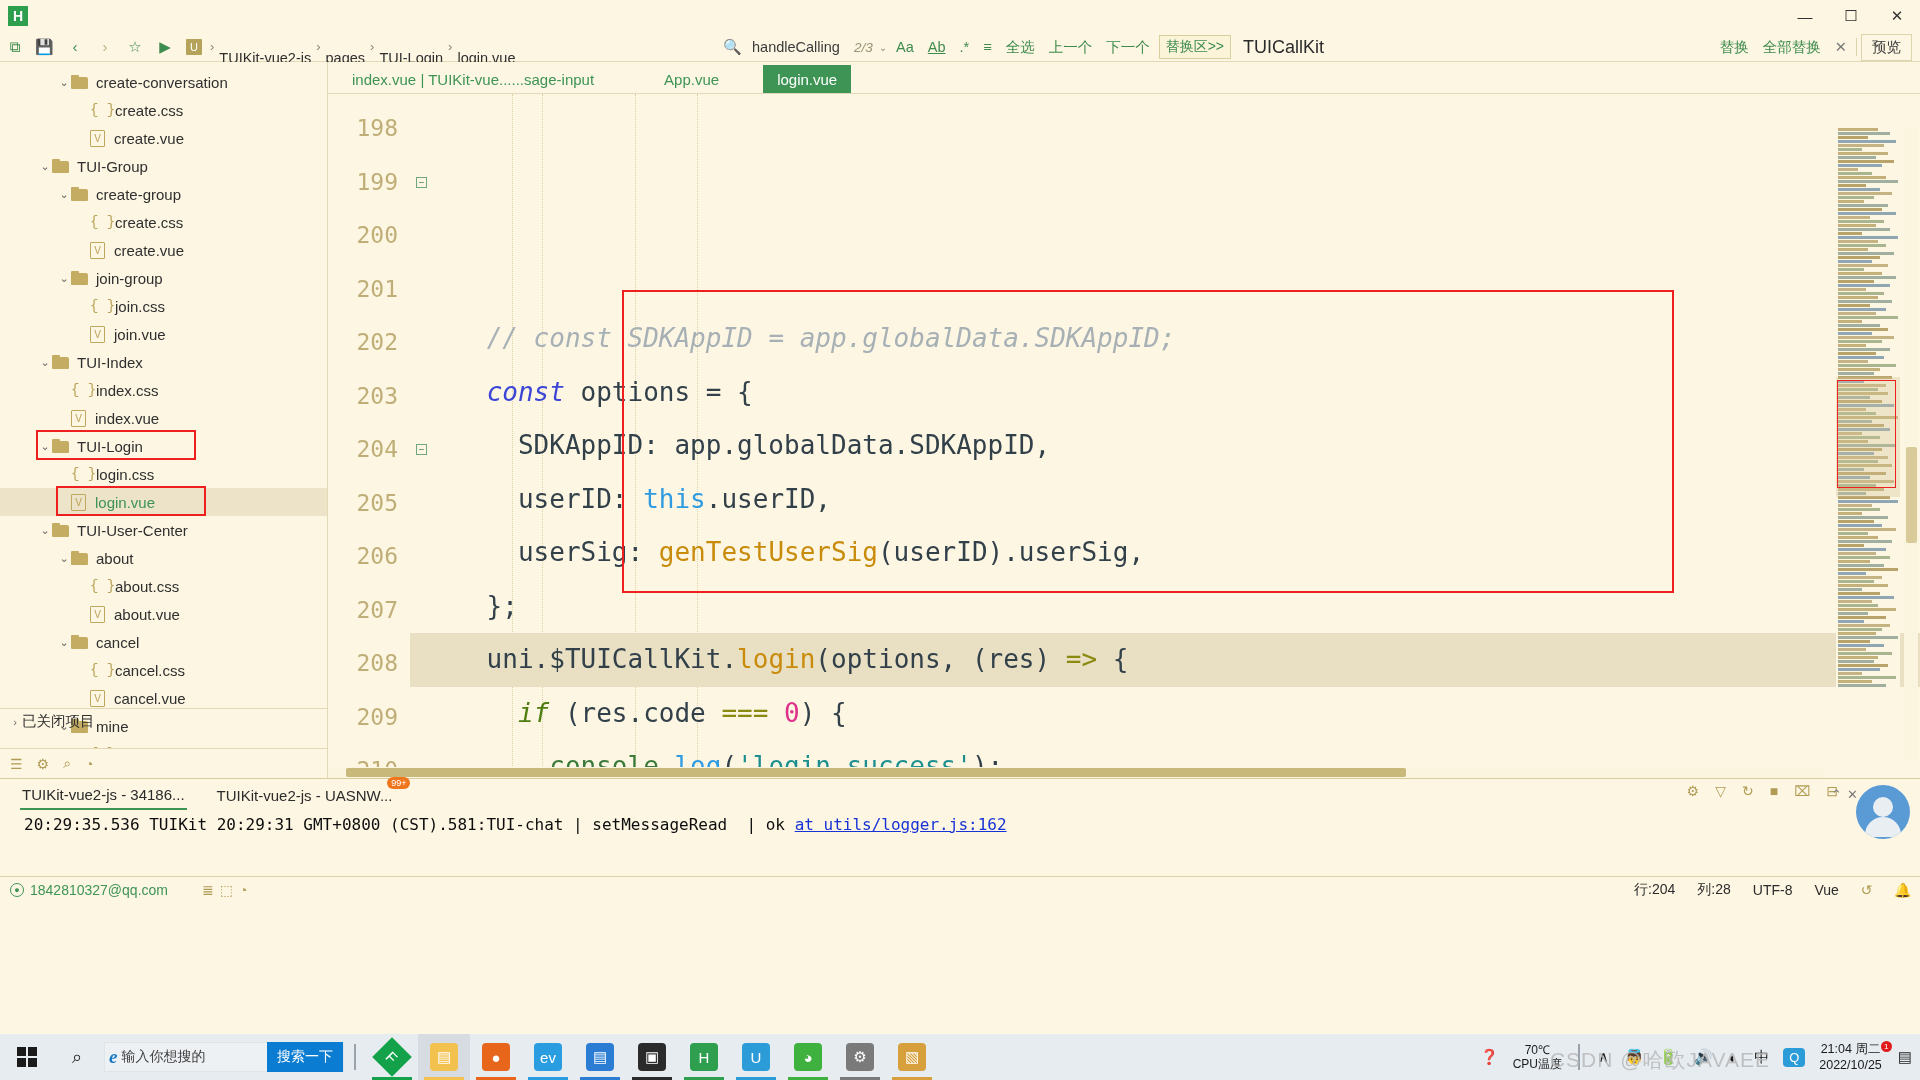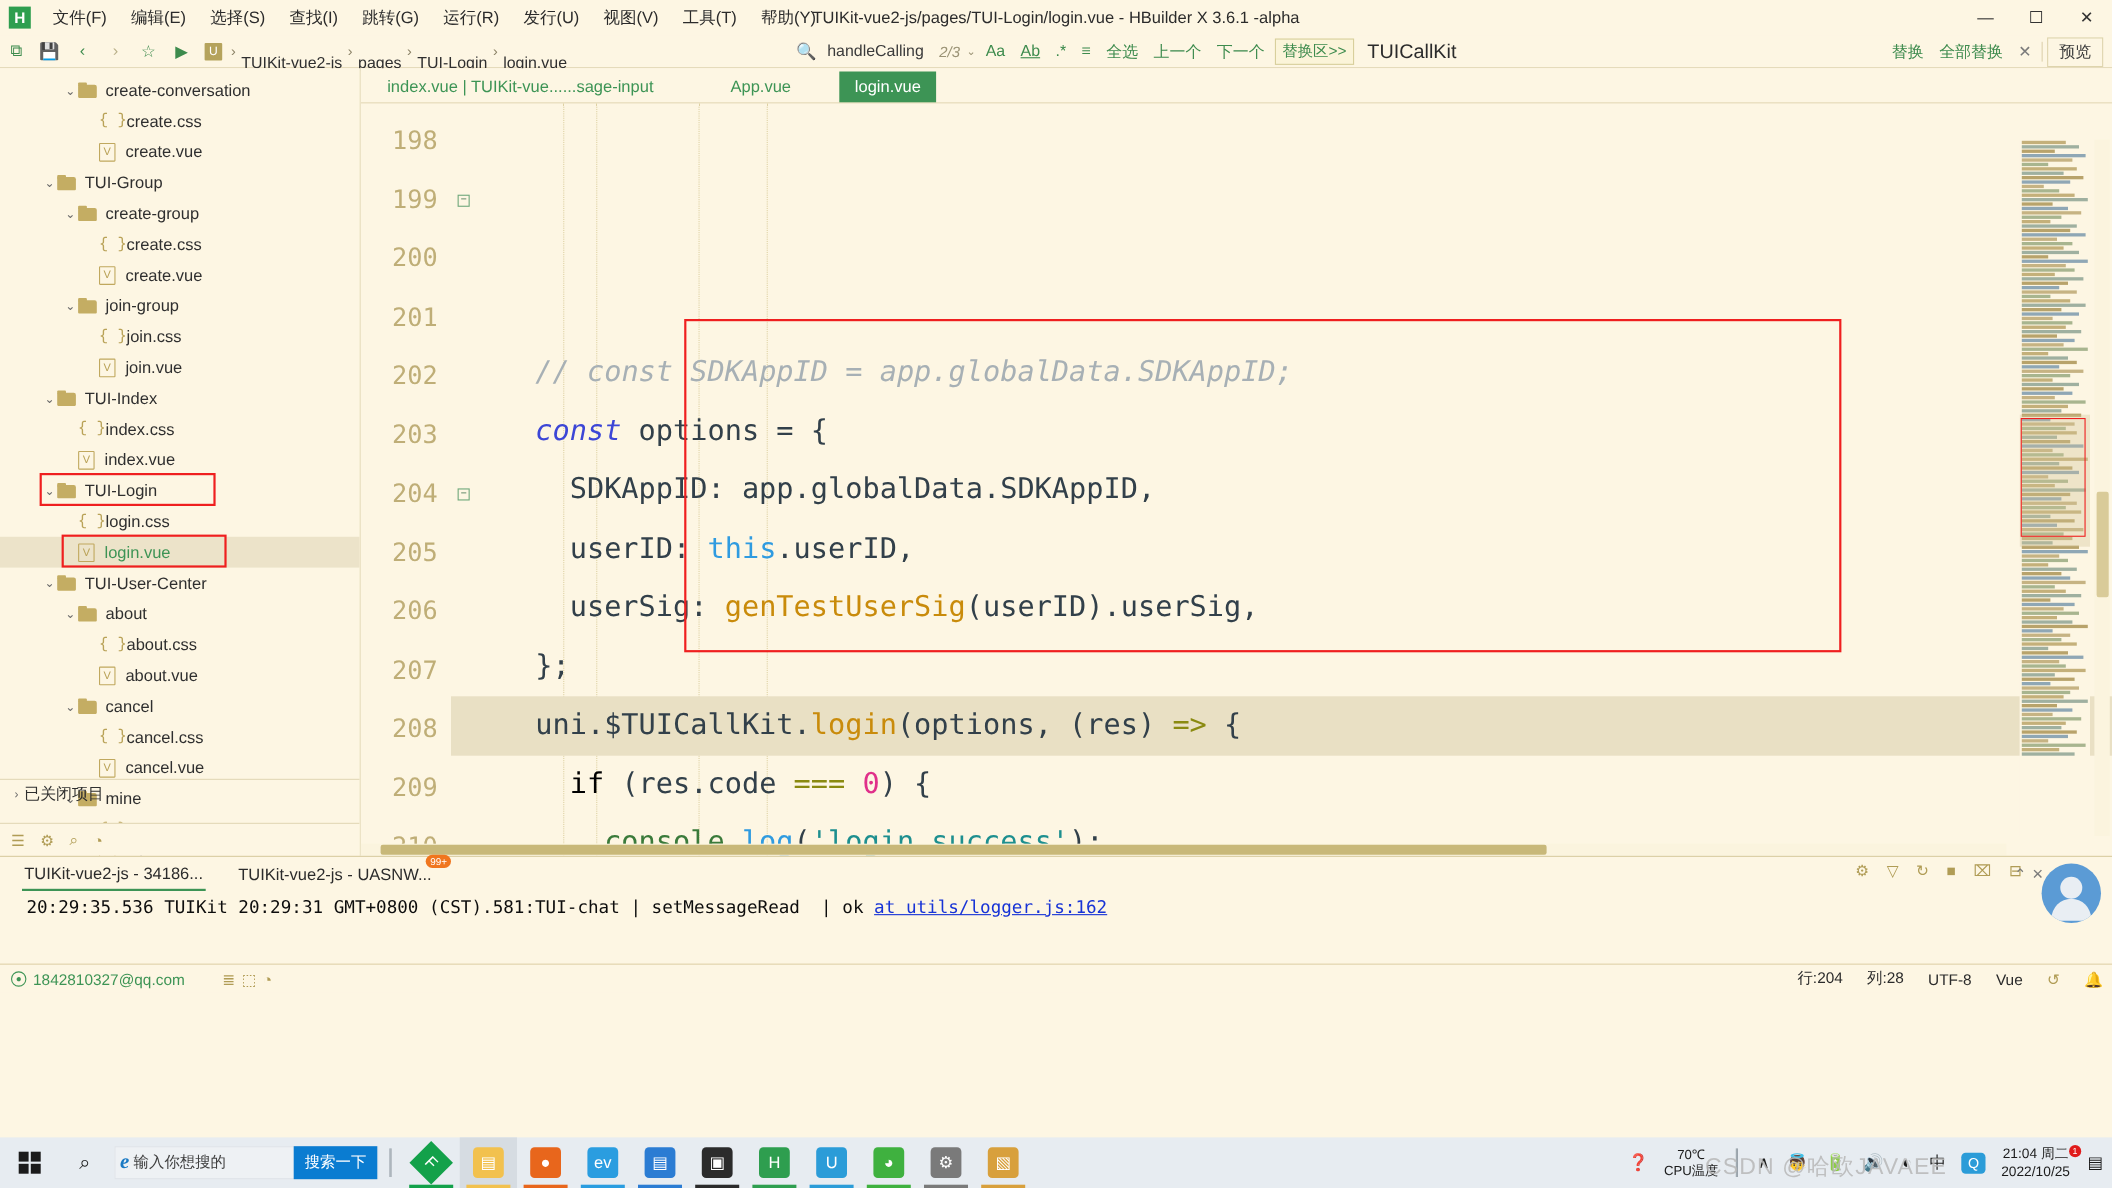--- a/index.html
+++ b/index.html
@@ -173,21 +173,21 @@
   }
   .cline { height: 53.5px; line-height: 53.5px; padding-left: 14px; position: relative; }
   .cline.cur { background: #e9e0c4; }
   .tk-com { color: #a7b0b5; font-style: italic; }
   .tk-kw  { color: #3c46d6; font-style: italic; }
   .tk-this{ color: #2f9be0; }
   .tk-fn  { color: #c98b0b; }
   .tk-str { color: #1d8f8f; }
   .tk-op  { color: #8a8a10; }
   .tk-num { color: #e0308a; }
-  .tk-else{ color: #000000; }
+  .tk-else{ color: #4d7c0f; font-style: italic; }
   .tk-log { color: #2f9be0; }
   .tk-plain { color: #32404a; }
   .tk-green { color: #3a7a3a; }
   .code-redbox {
     position: absolute; left: 212px; top: 196px; width: 1052px; height: 303px;
     border: 2.5px solid #ef1f1f; pointer-events: none; z-index: 6;
   }
   .vguide {
     position: absolute; top: 0; bottom: 0; width: 1px;
     border-left: 1px dotted #ded1a4;
@@ -287,33 +287,20 @@
   .watermark {
     position: absolute; right: 150px; bottom: 6px; font-size: 21px; color: #b8b8b8;
     opacity: .85; letter-spacing: 1px; pointer-events: none; font-family: "Liberation Sans", sans-serif;
   }
 </style>
 </head>
 <body>
 
 <div class="titlebar">
   <div class="hb-logo">H</div>
-  <div class="menubar">
-    <div class="menu-item">文件(F)</div>
-    <div class="menu-item">编辑(E)</div>
-    <div class="menu-item">选择(S)</div>
-    <div class="menu-item">查找(I)</div>
-    <div class="menu-item">跳转(G)</div>
-    <div class="menu-item">运行(R)</div>
-    <div class="menu-item">发行(U)</div>
-    <div class="menu-item">视图(V)</div>
-    <div class="menu-item">工具(T)</div>
-    <div class="menu-item">帮助(Y)</div>
-  </div>
-  <div class="win-title">TUIKit-vue2-js/pages/TUI-Login/login.vue - HBuilder X 3.6.1 -alpha</div>
   <div class="win-ctrls">
     <div class="win-btn">—</div>
     <div class="win-btn">☐</div>
     <div class="win-btn close">✕</div>
   </div>
 </div>
 
 <div class="toolbar">
   <div class="tb-icon">⧉</div>
   <div class="tb-icon gray">💾</div>

